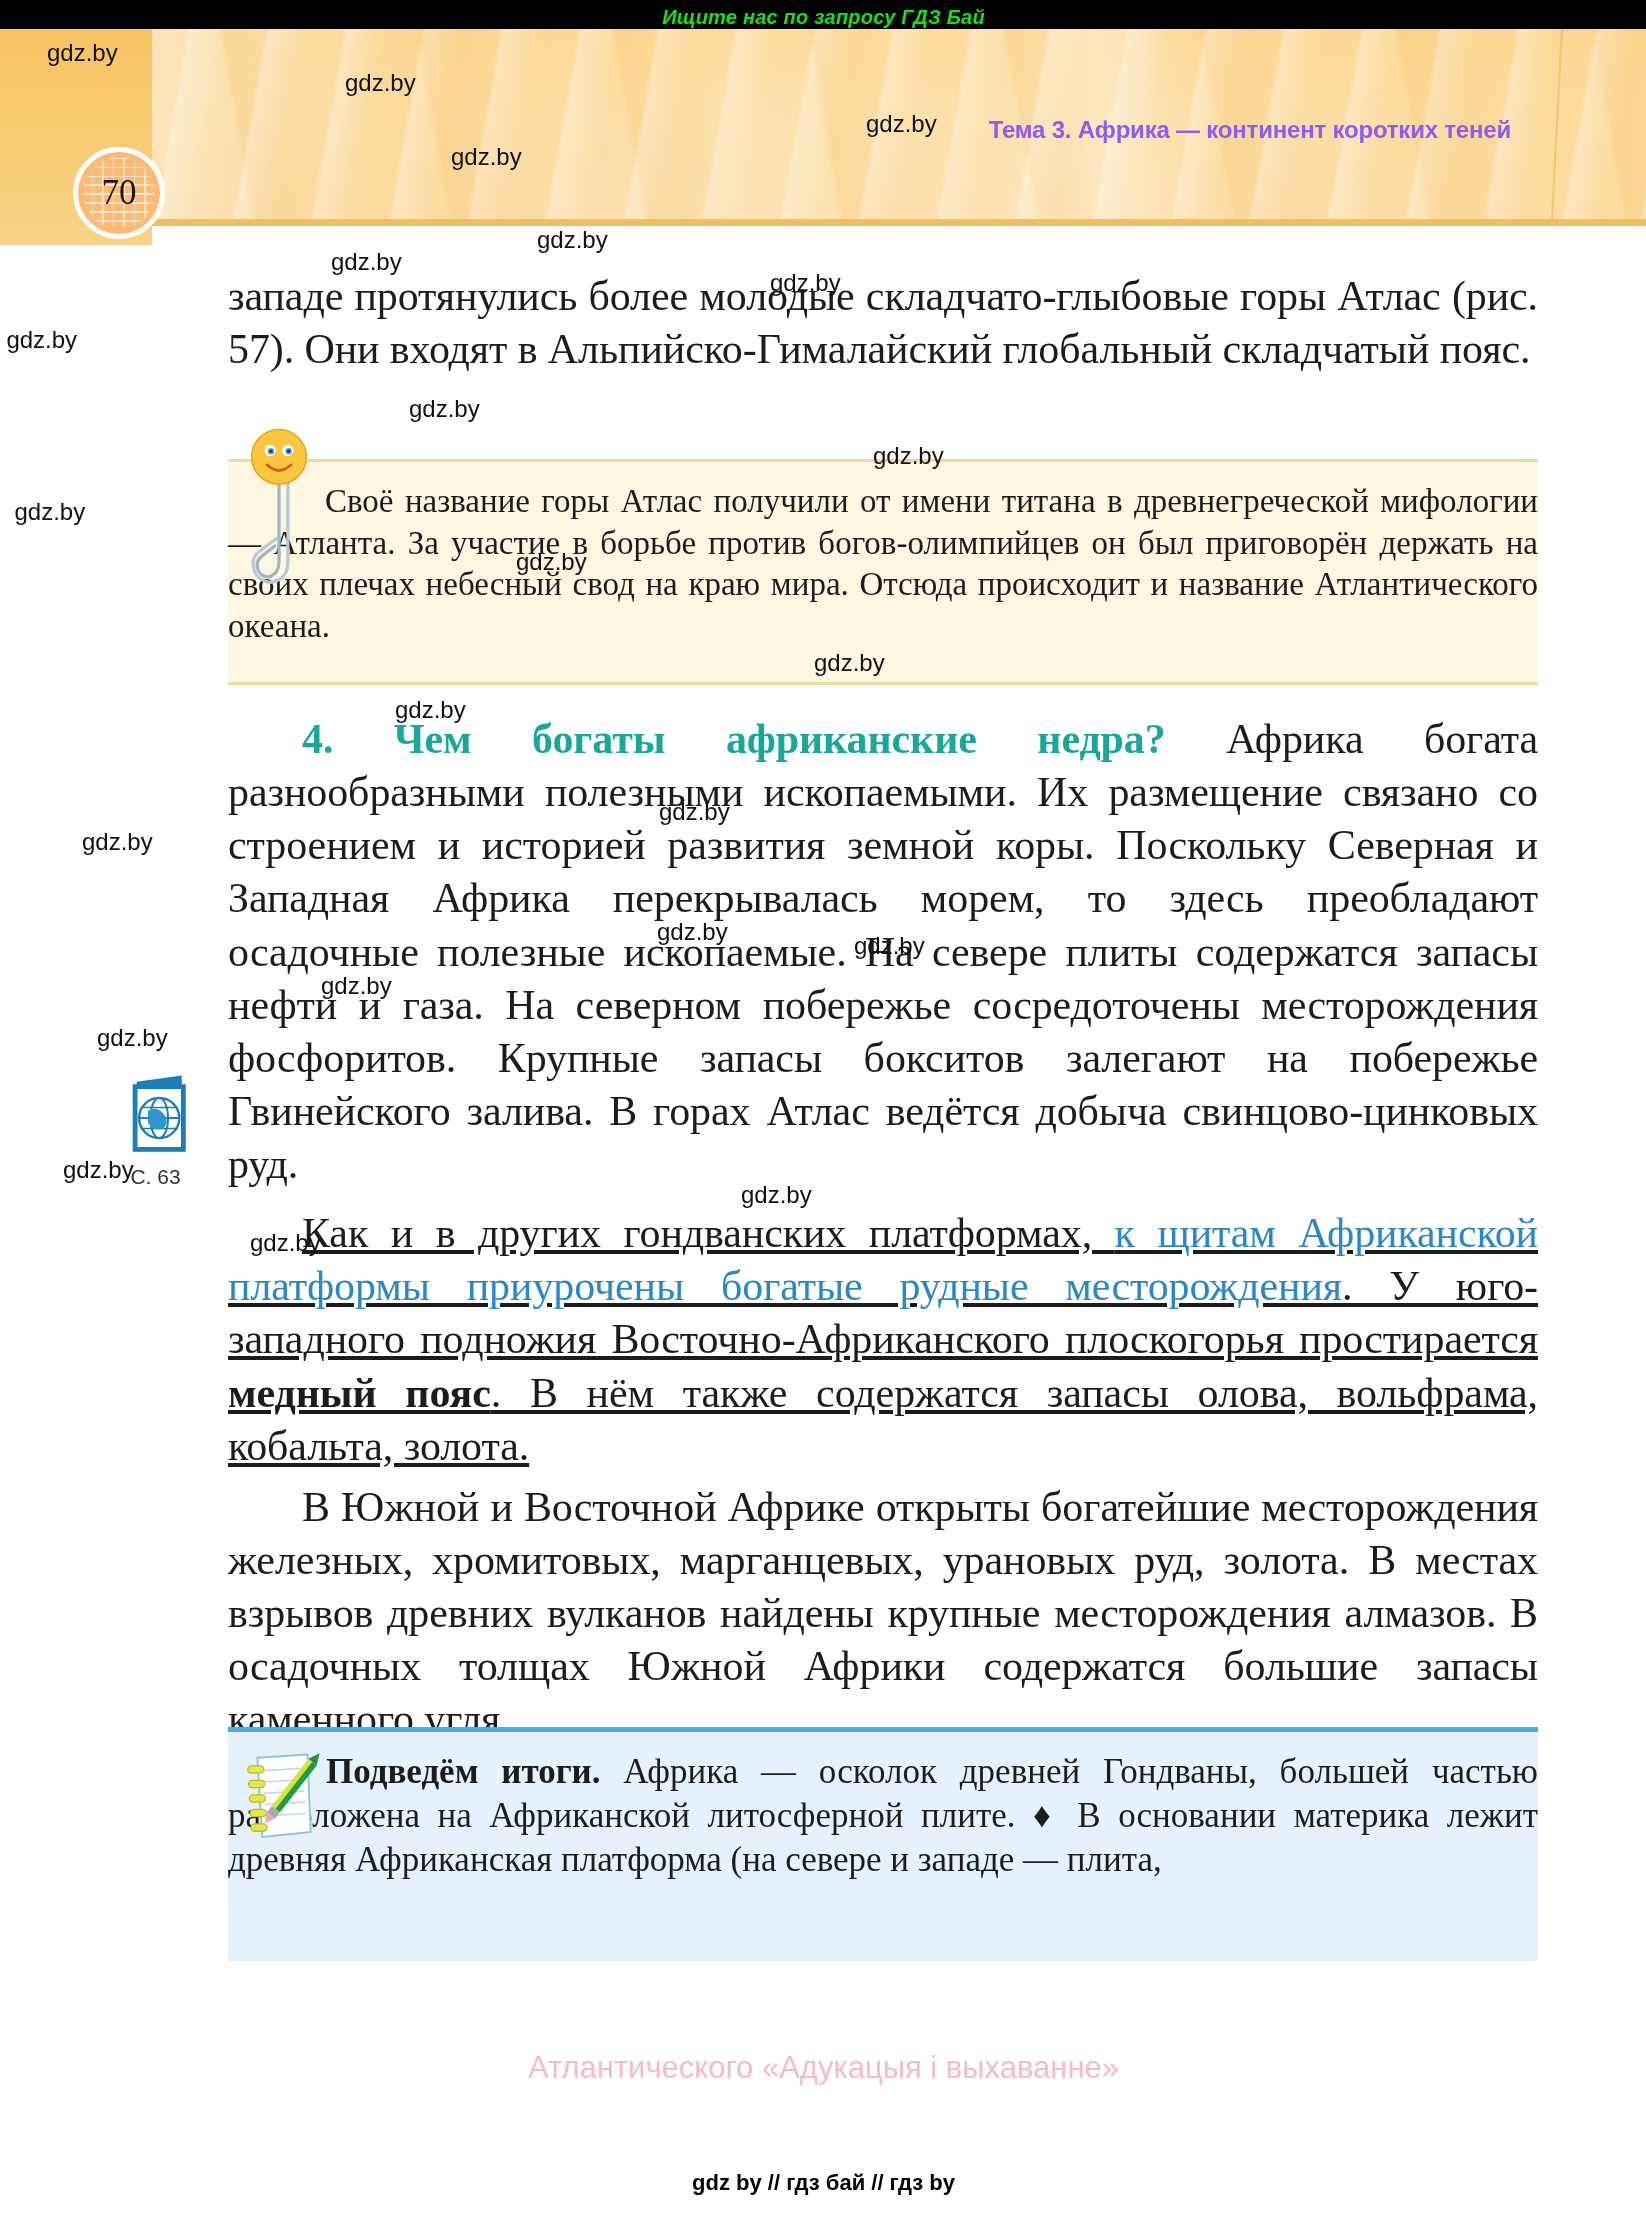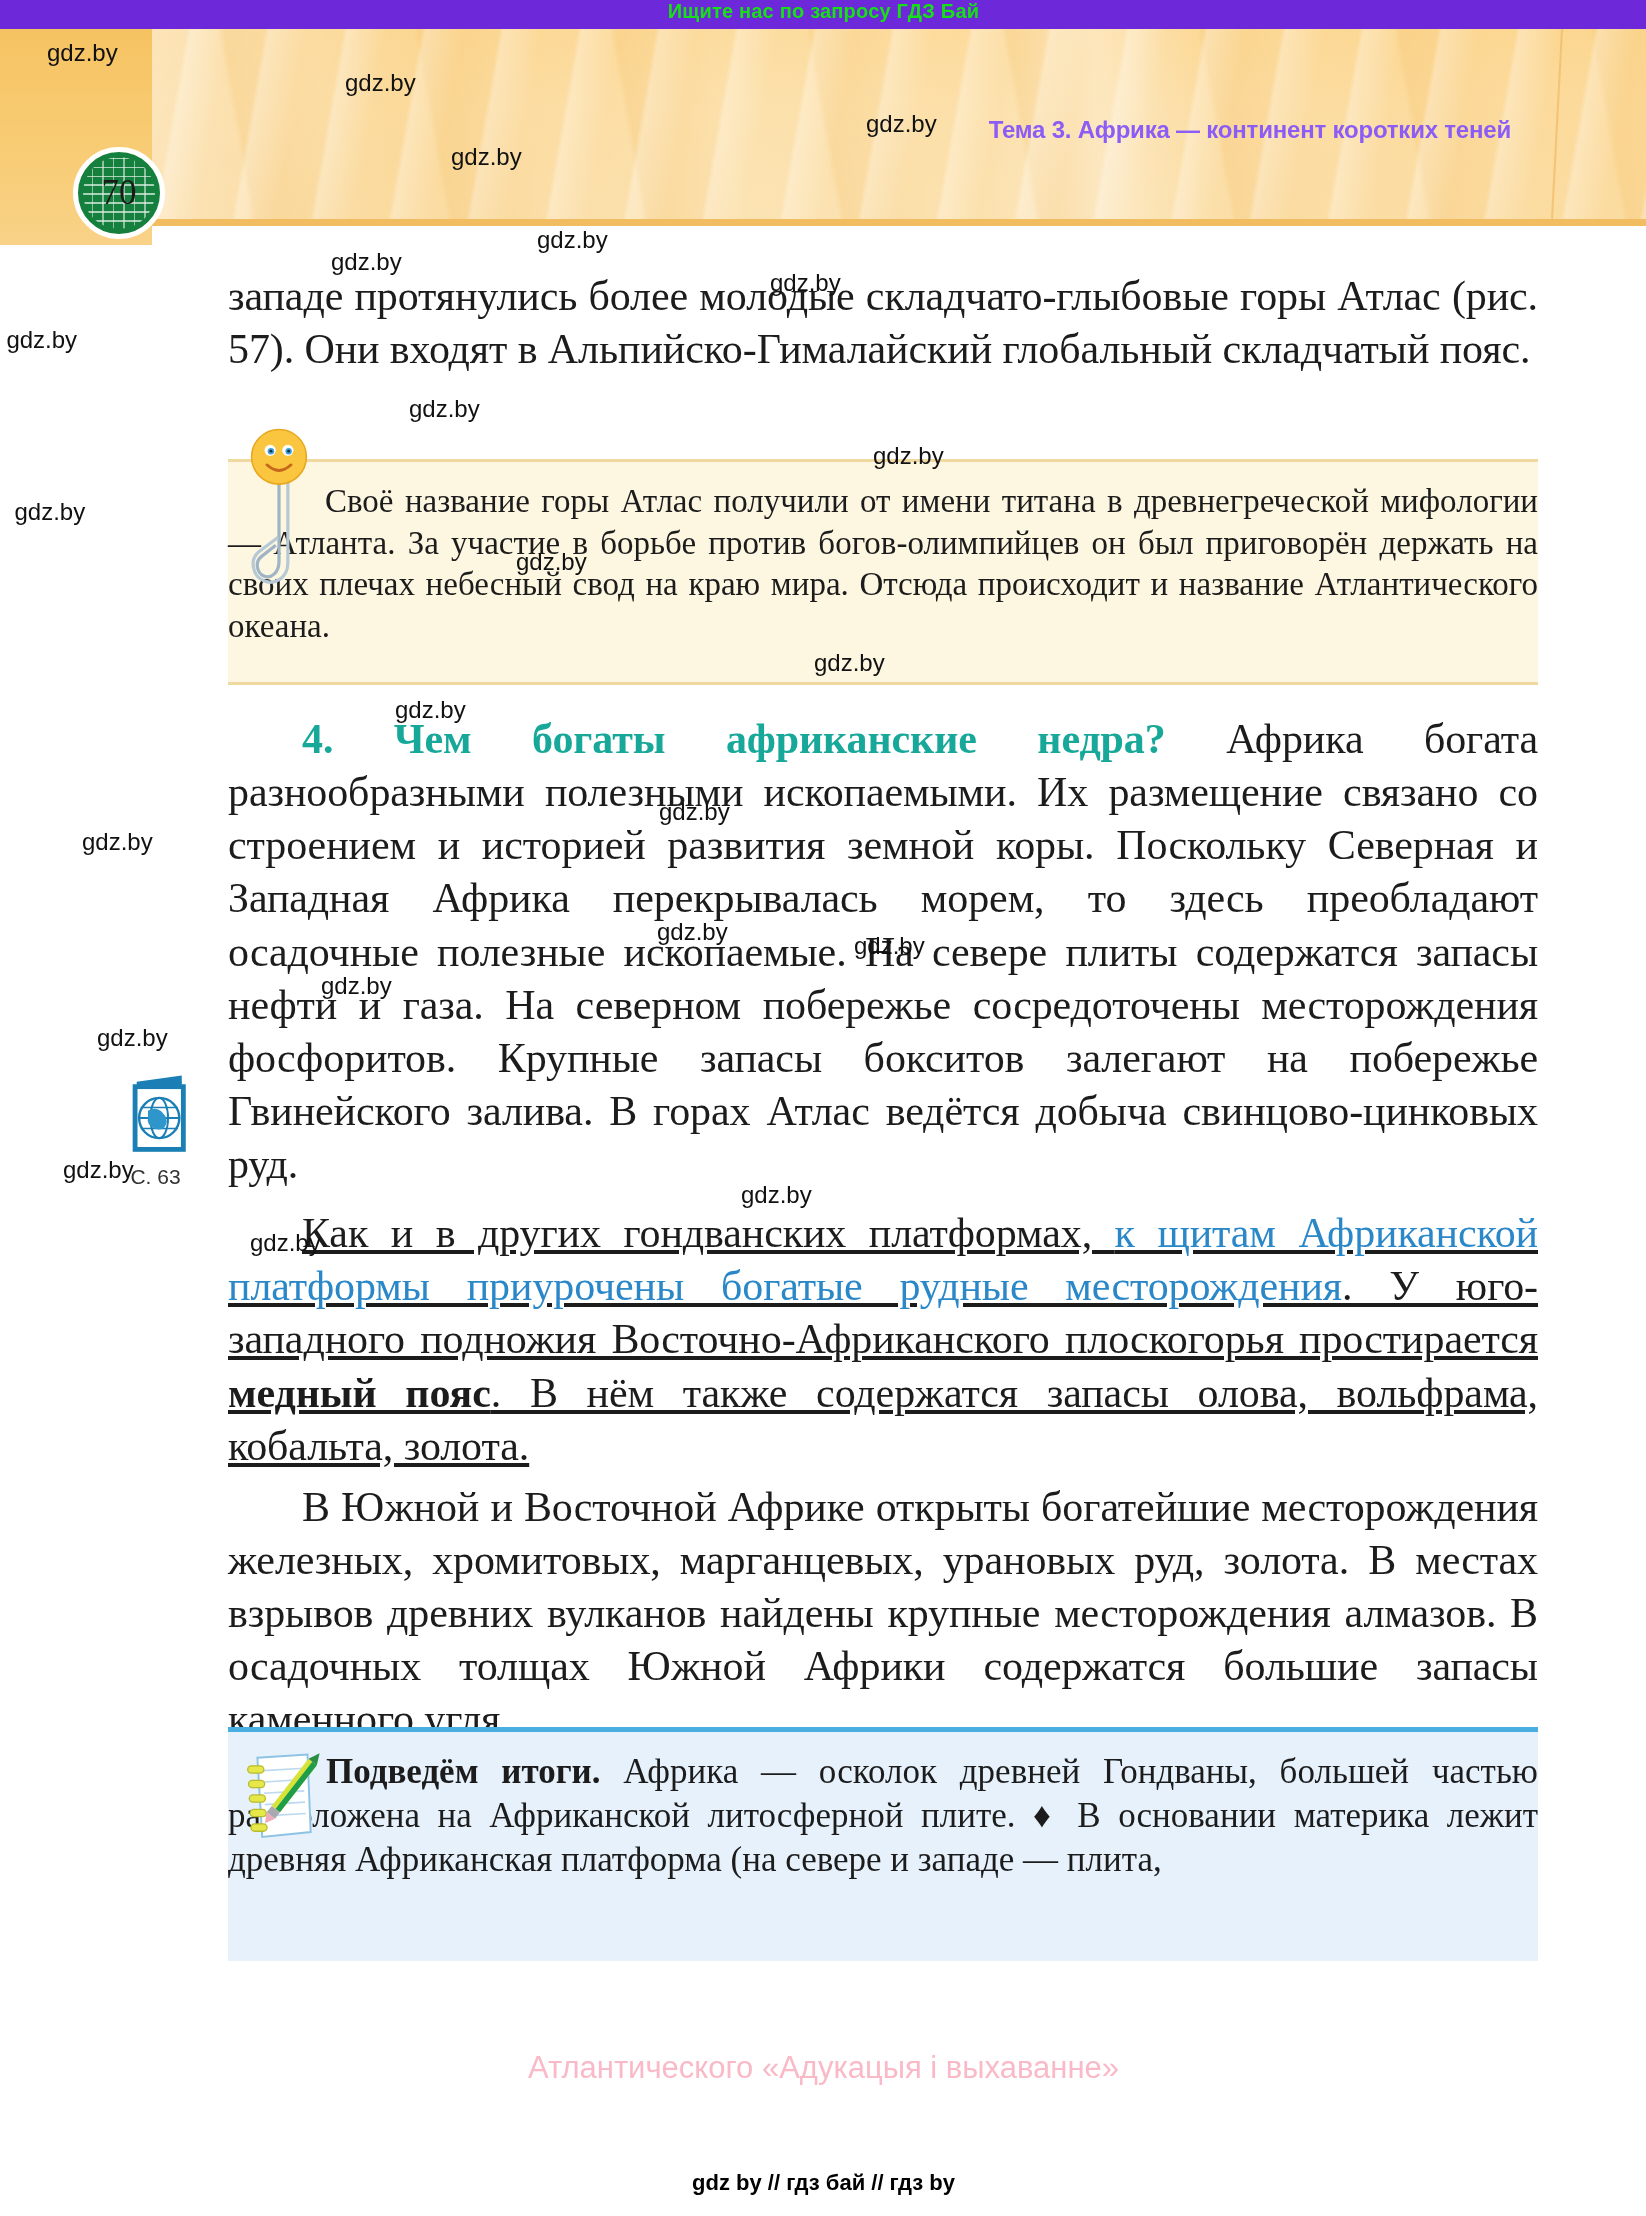--- a/index.html
+++ b/index.html
@@ -15,24 +15,25 @@
     font-family: "Liberation Serif", "DejaVu Serif", serif;
   }
 
   
   .promo-banner {
     position: absolute;
     top: 0; left: 0;
     width: 1647px;
     height: 29px;
     display: flex;
-    align-items: flex-start;
+    align-items: flex-end;
     justify-content: center;
-    background: #6d28d9;
+    background: #000000;
     z-index: 60;
+    font-style: italic;
   }
   .promo-banner span {
     color: #16e016;
     font-family: "Liberation Sans", sans-serif;
     font-weight: bold;
     font-size: 20px;
     letter-spacing: 0.2px;
   }
 
   
@@ -107,21 +108,21 @@
   }
 
   
   .page-medallion {
     position: absolute;
     top: 147px;
     left: 73px;
     width: 92px;
     height: 92px;
     border-radius: 50%;
-    background: #15803d;
+    background: #fdba74;
     border: 5.6px solid #ffffff;
     box-sizing: border-box;
     z-index: 30;
     overflow: hidden;
   }
   .page-medallion .globe-lines {
     position: absolute;
     inset: 4.8px;
     border-radius: 50%;
     background:

